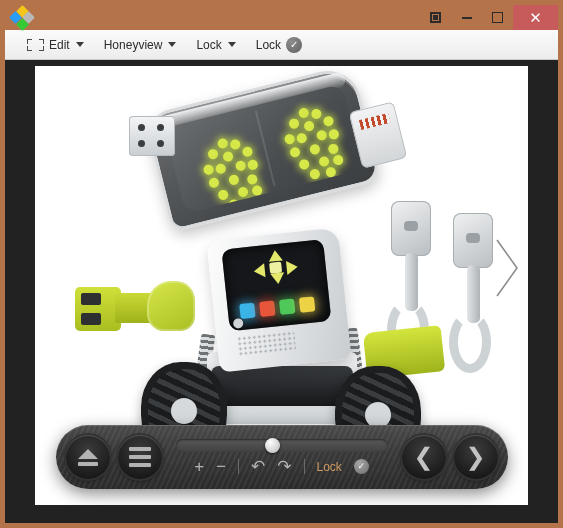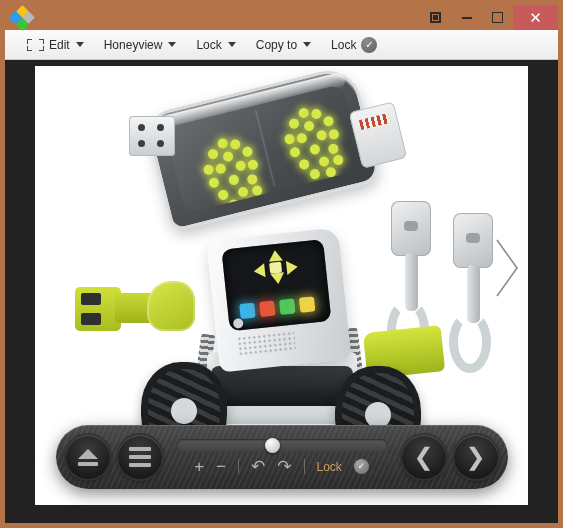--- a/index.html
+++ b/index.html
@@ -414,24 +414,20 @@
     <div class="tb-item">
       <span>Honeyview</span>
       <span class="caret"></span>
     </div>
 
     <div class="tb-item">
       <span>Lock</span>
       <span class="caret"></span>
     </div>
 
-    <div class="tb-item">
-      <span>Copy to</span>
-      <span class="caret"></span>
-    </div>
 
     <div class="tb-item">
       <span>Lock</span>
       <span class="ic-check">✓</span>
     </div>
 
   </div>
 
   <div class="viewer">
     <div class="canvas">

